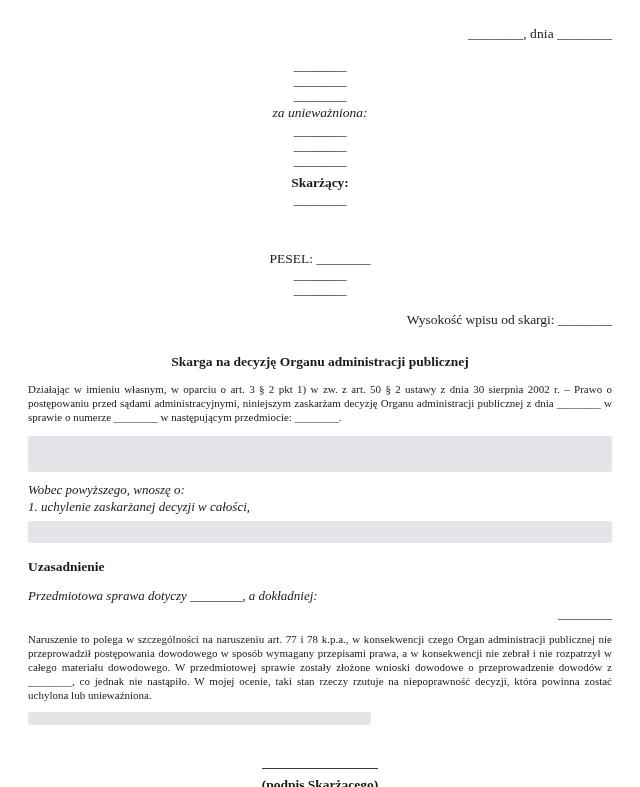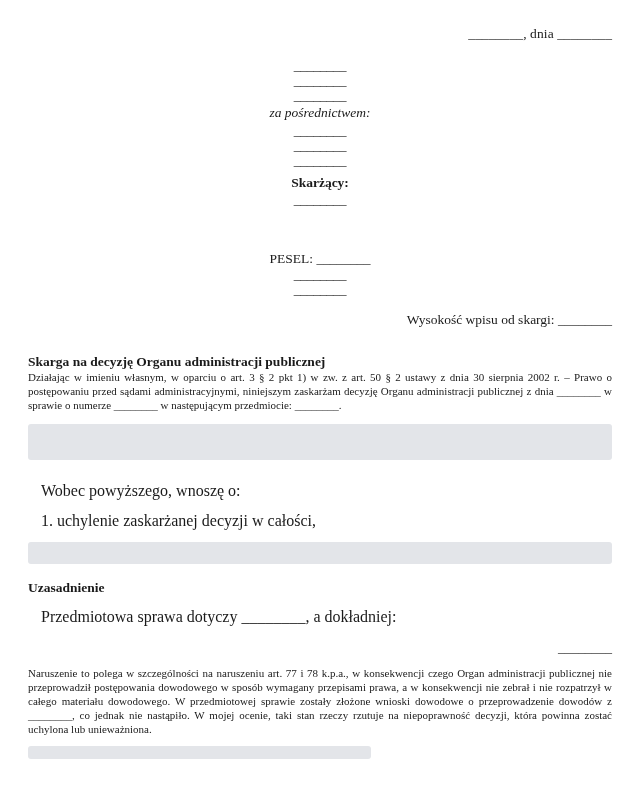--- a/index.html
+++ b/index.html
@@ -68,45 +68,48 @@
     margin-top: 44px;
   }
 
   .left-text {
     font-size: 13.5px;
     line-height: 17px;
     text-align: right;
   }
 
   .doc-title {
+    text-align: center;
     font-weight: bold;
     font-size: 13.5px;
     margin-top: 26px;
+    margin-bottom: 12px;
   }
 
   .section-title {
     font-weight: bold;
     font-size: 13.5px;
     margin-top: 16px;
     margin-bottom: 13px;
   }
 
   .para {
     font-size: 11px;
     line-height: 14px;
     text-align: justify;
     text-justify: inter-word;
     margin: 0;
   }
 
   .para-left {
-    font-size: 16px;
+    font-size: 13px;
     line-height: 16.5px;
     text-align: left;
-    margin: 13px;
+    margin: 0;
+    font-style: italic;
   }
 
   
   .gray-bar {
     background: #e3e5e9;
     border-radius: 3px;
   }
   .gray-bar.wide   { height: 36px; margin: 12px 0 0 0; }
   .gray-bar.medium { height: 22px; margin: 6px 0 0 0; }
   .gray-bar.short  { height: 13px; width: 343px; margin: 10px 0 0 0; }
@@ -136,21 +139,21 @@
 
 <div class="page">
 
   <div class="line-right">________, dnia ________</div>
 
   <div class="center-block">
     <span class="blank-line">________</span>
     <span class="blank-line">________</span>
     <span class="blank-line">________</span>
 
-    <span class="italic-label">za pośrednictwem:</span>
+    <span class="italic-label">za unieważniona:</span>
 
     <span class="blank-line">________</span>
     <span class="blank-line">________</span>
     <span class="blank-line">________</span>
 
     <span class="bold-center">Skarżący:</span>
 
     <span class="blank-line">________</span>
     <span class="pesel-line">PESEL: ________</span>
     <span class="blank-line">________</span>

